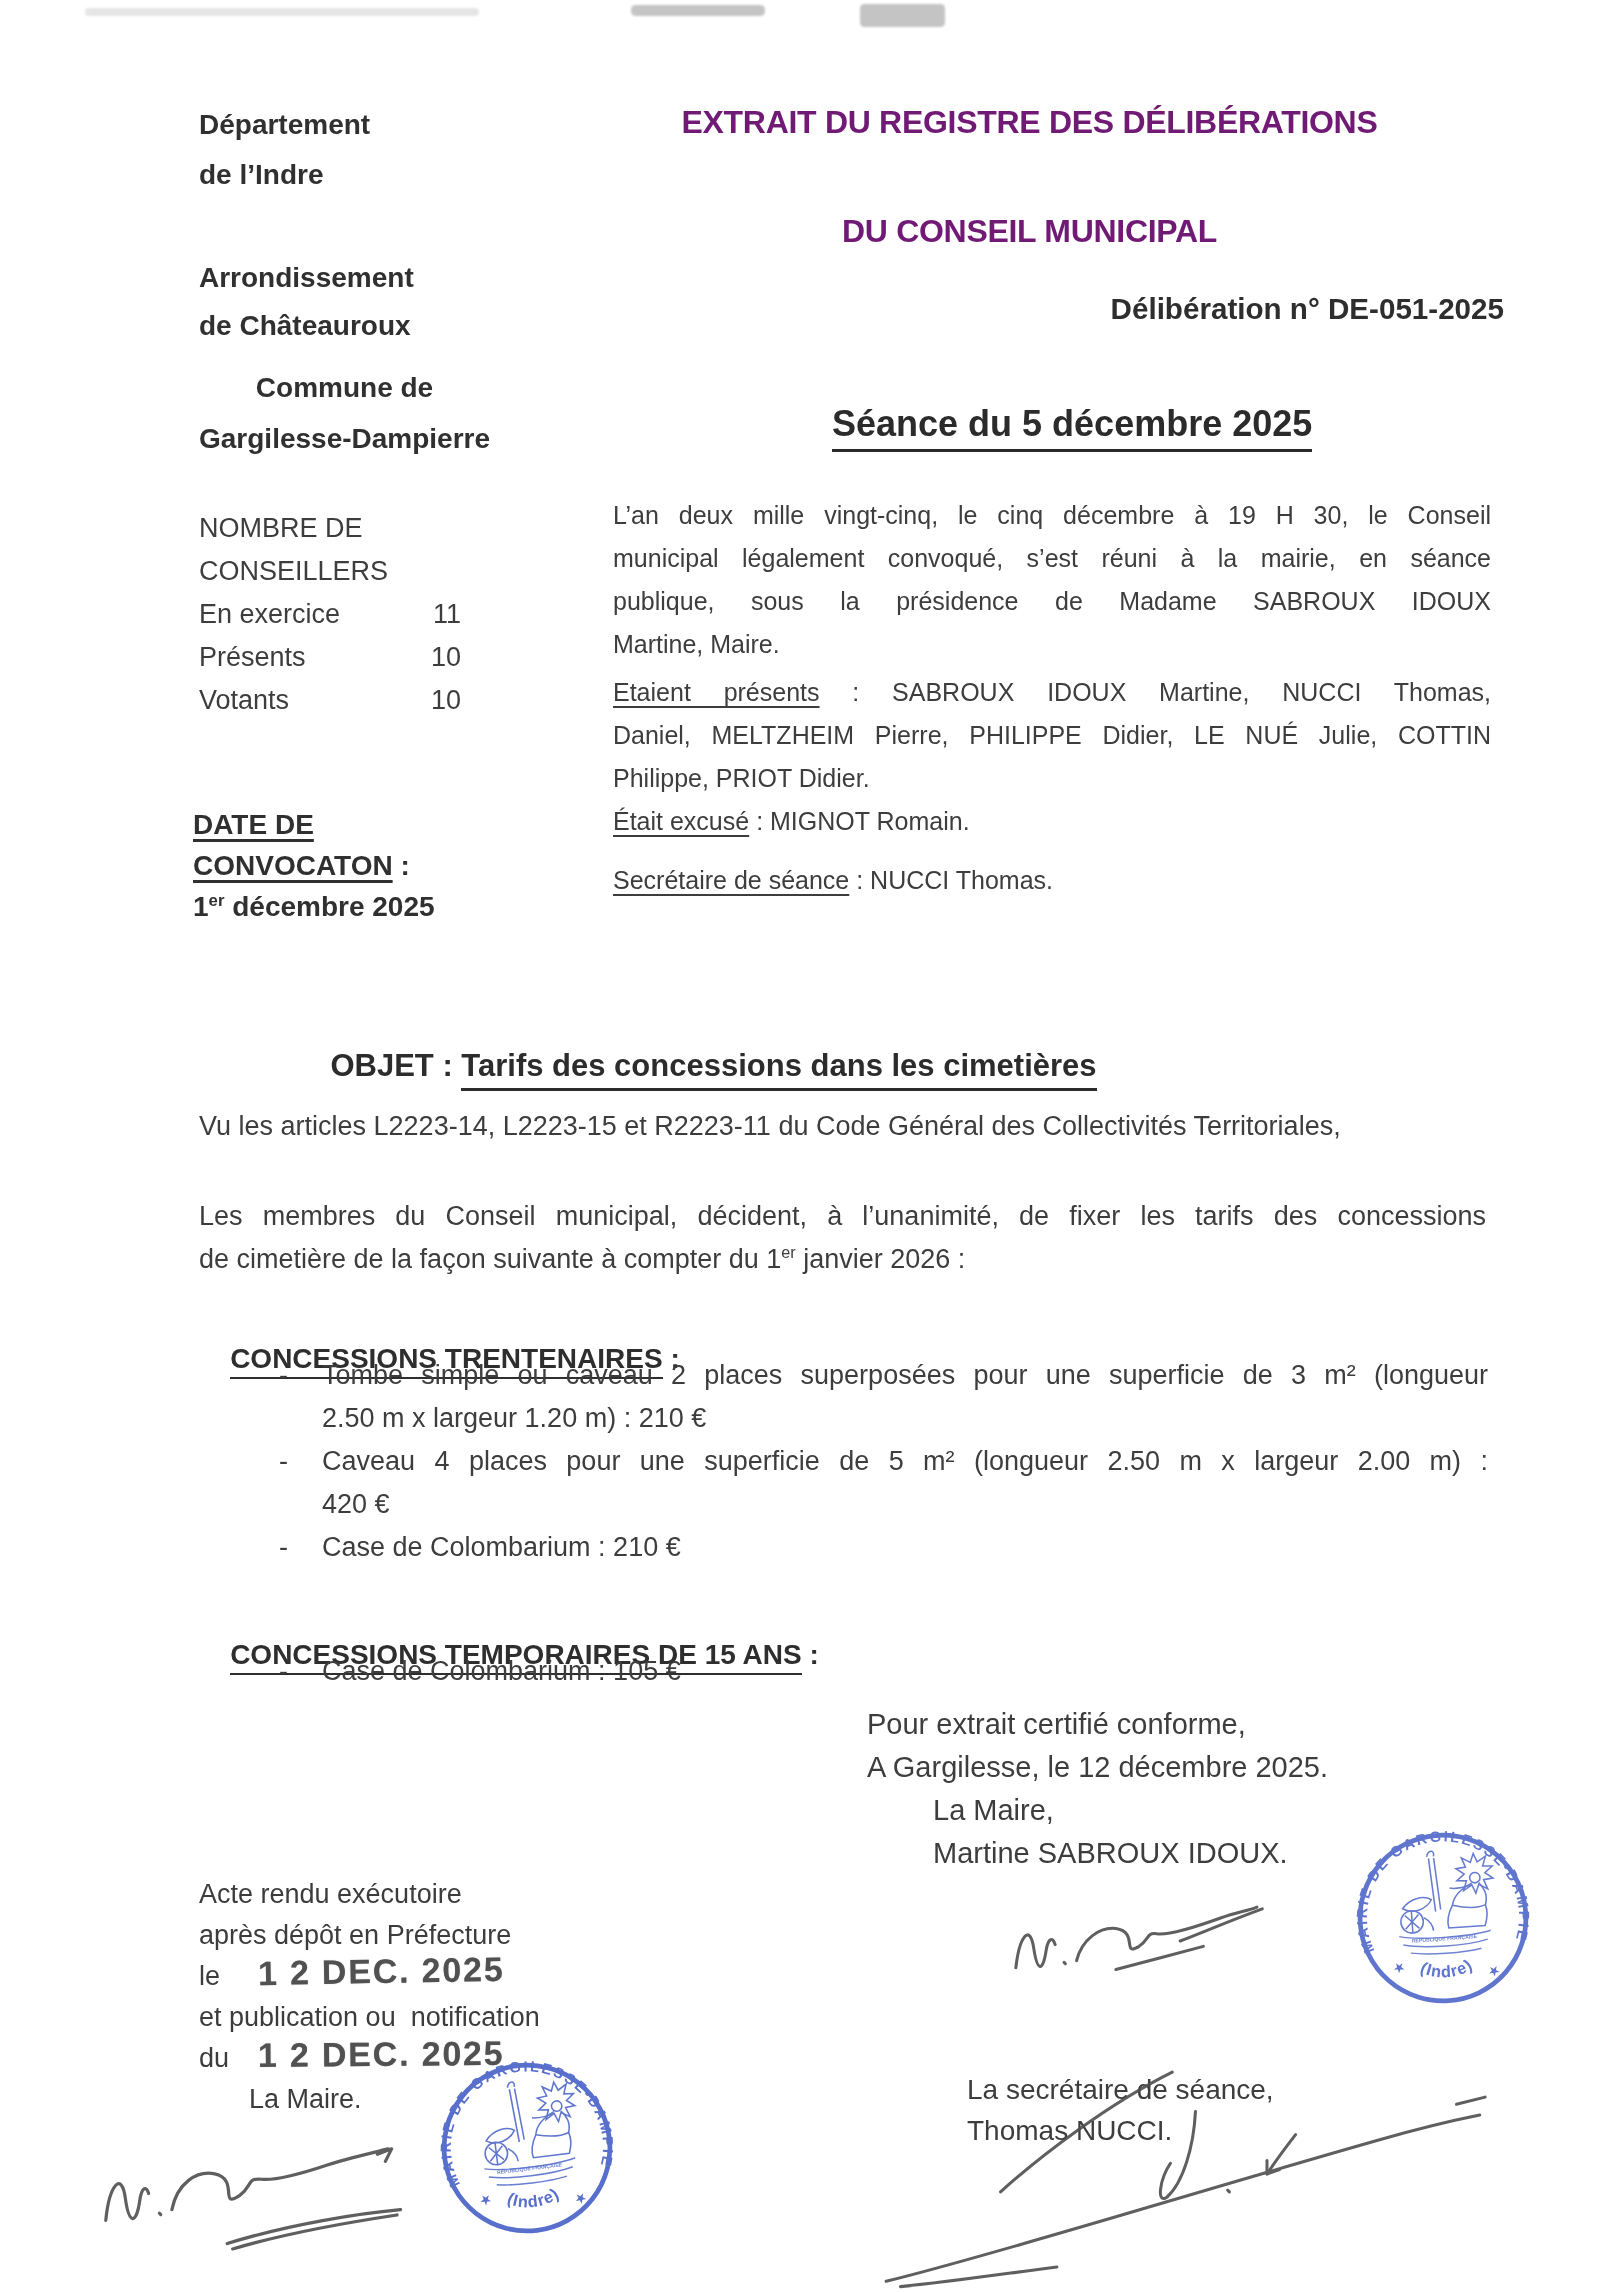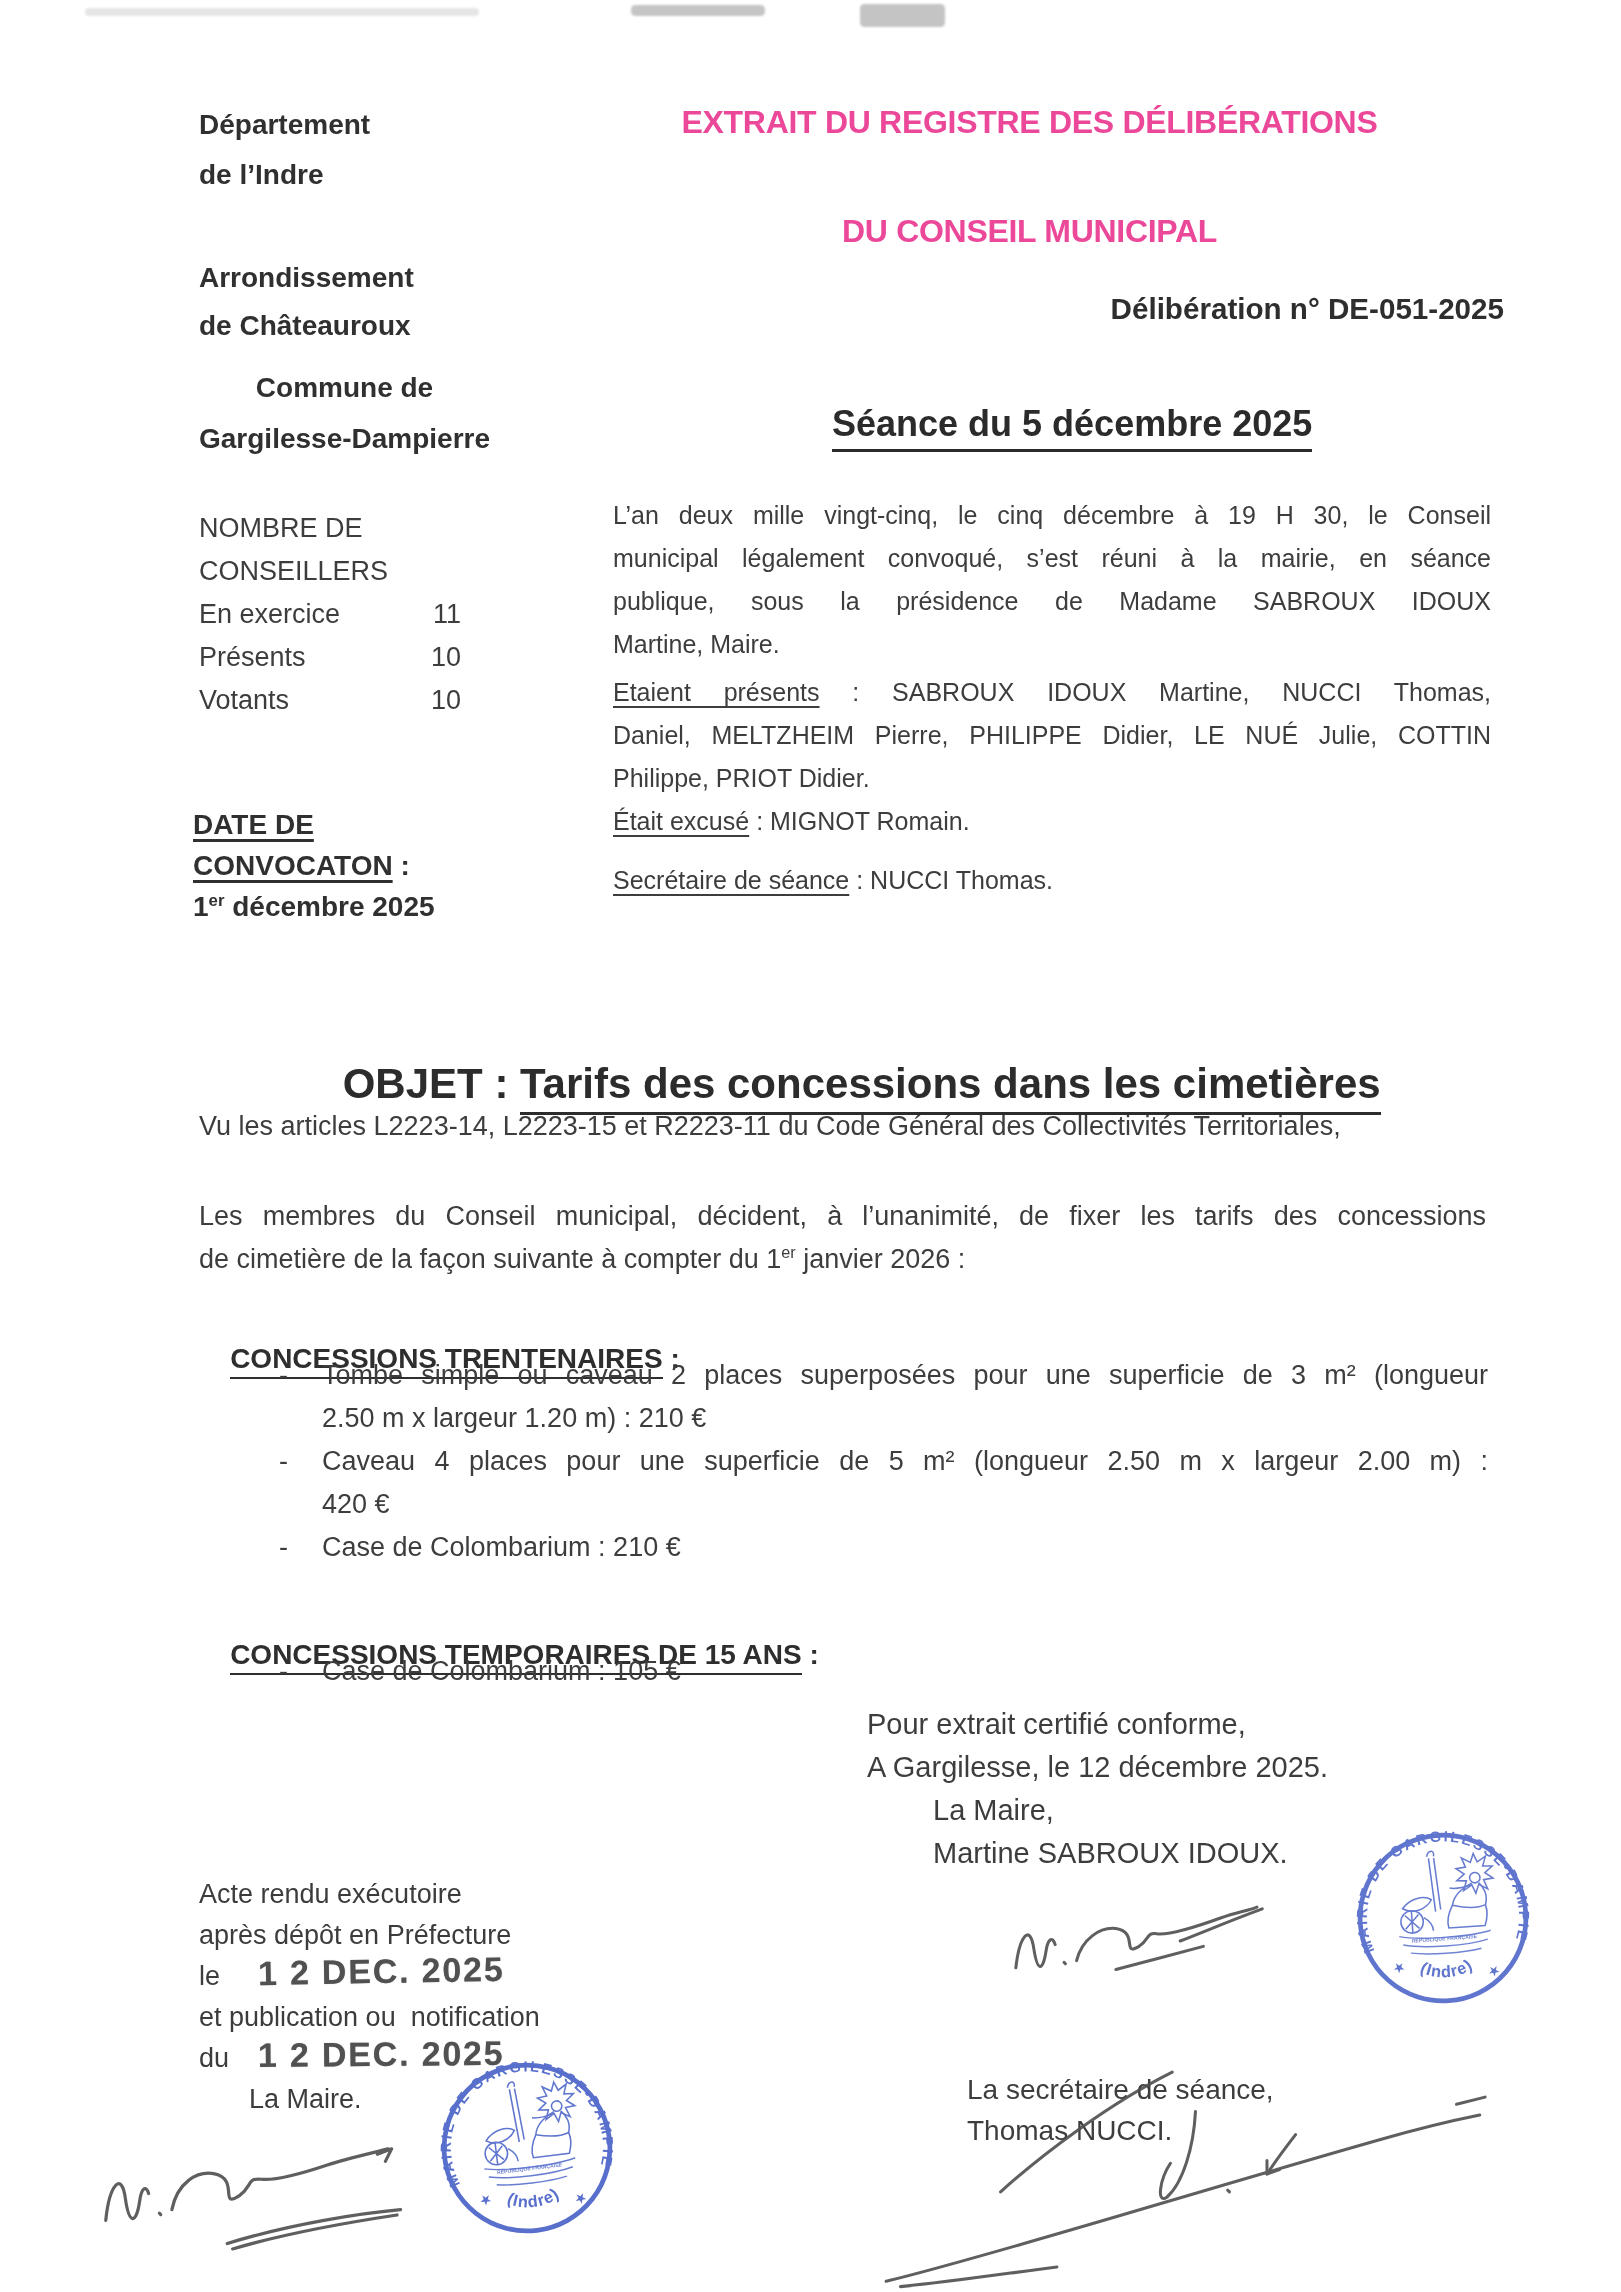--- a/index.html
+++ b/index.html
@@ -17,24 +17,24 @@
   .ln{}
   .just{text-align:justify;text-align-last:justify;}
   
   .grp{line-height:50px;font-size:28px;}
   .nrow{display:flex;justify-content:space-between;width:262px;}
   
   #body-col{width:878px;font-size:25px;line-height:43px;}
   .pgap1{margin-top:5px;}
   .pgap2{margin-top:16px;}
   
-  .title-main{font-size:32px;font-weight:bold;color:#ec4899;letter-spacing:-0.3px;}
+  .title-main{font-size:32px;font-weight:bold;color:#701a75;letter-spacing:-0.3px;}
   .delib{font-size:29.6px;font-weight:bold;color:#2e2e2e;}
   .seance{font-size:36px;font-weight:bold;color:#2b2b2b;}
-  .objet{font-size:42px;font-weight:bold;color:#2c2c2c;}
+  .objet{font-size:31px;font-weight:bold;color:#2c2c2c;}
   .conc{font-size:28px;font-weight:bold;color:#2e2e2e;}
   .wide{width:1287px;font-size:27px;line-height:43px;}
   .bullets{width:1209px;font-size:27px;line-height:43px;}
   .brow{display:flex;}
   .bdash{width:43px;flex:none;}
   .bcontent{width:1166px;}
   .cert{font-size:29px;line-height:43px;}
   .cert .ind{padding-left:66px;}
   .exec{font-size:27px;line-height:41px;color:#3c3c3c;}
   .exec .ind{padding-left:50px;}

